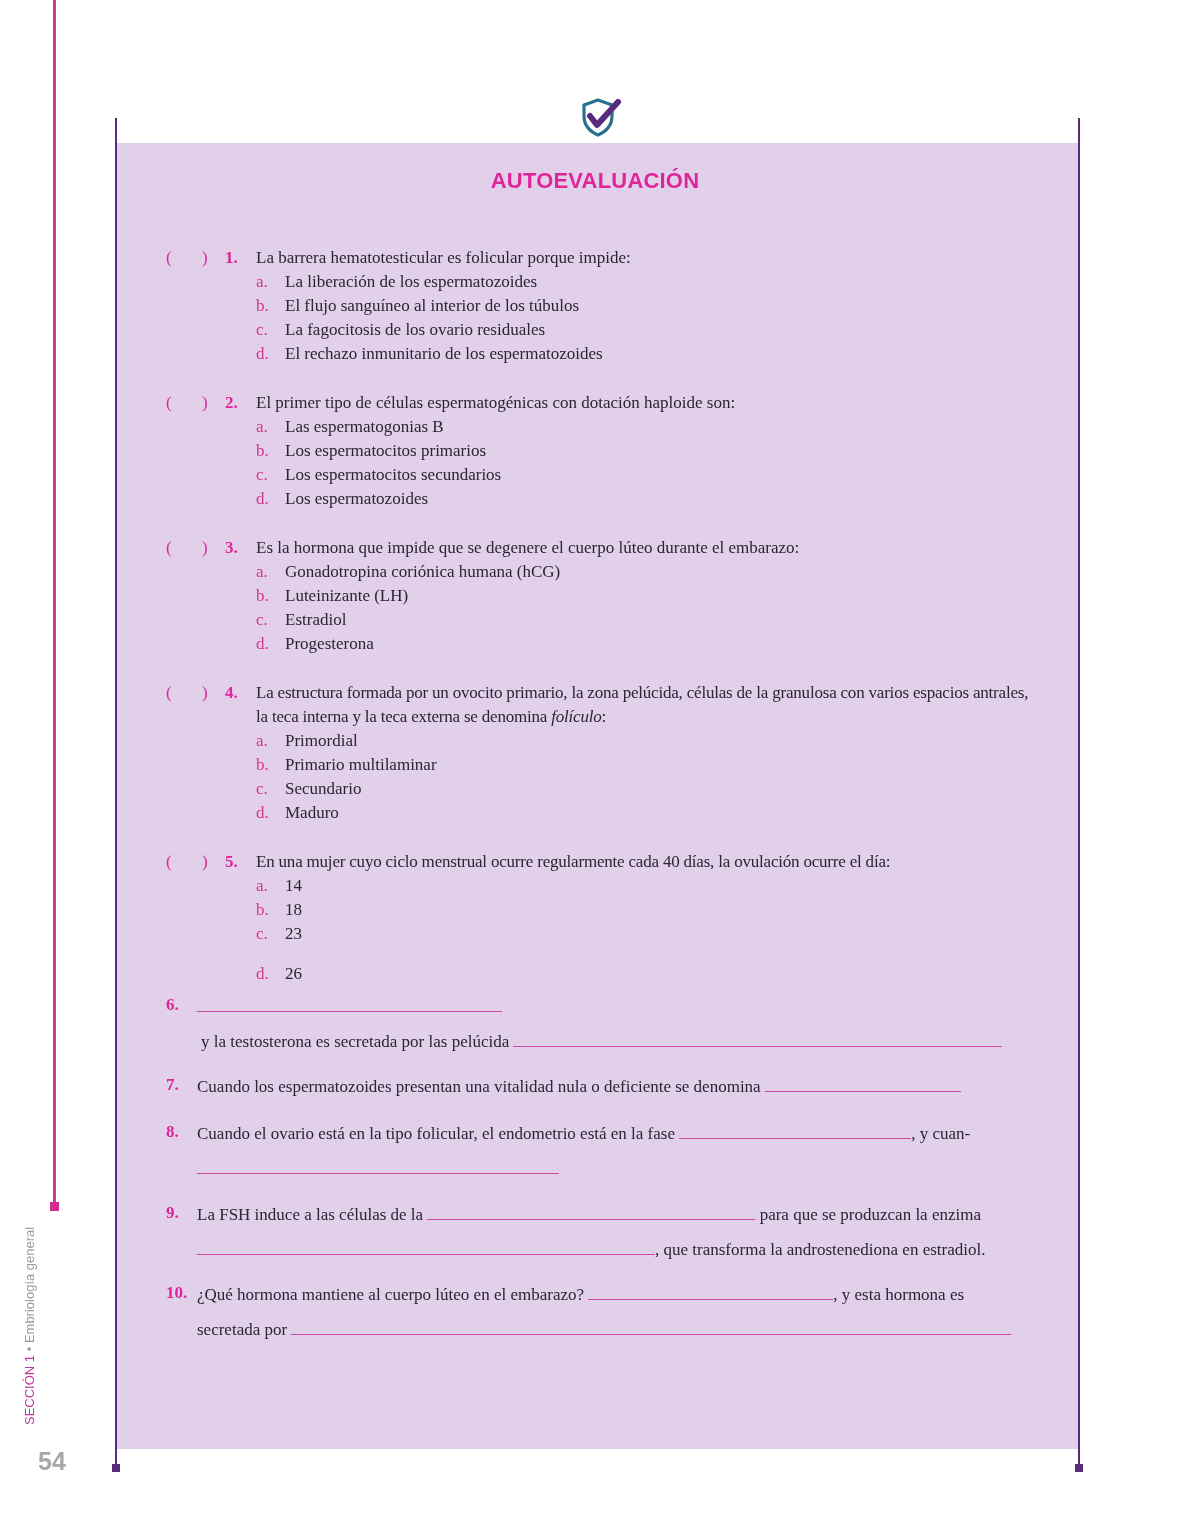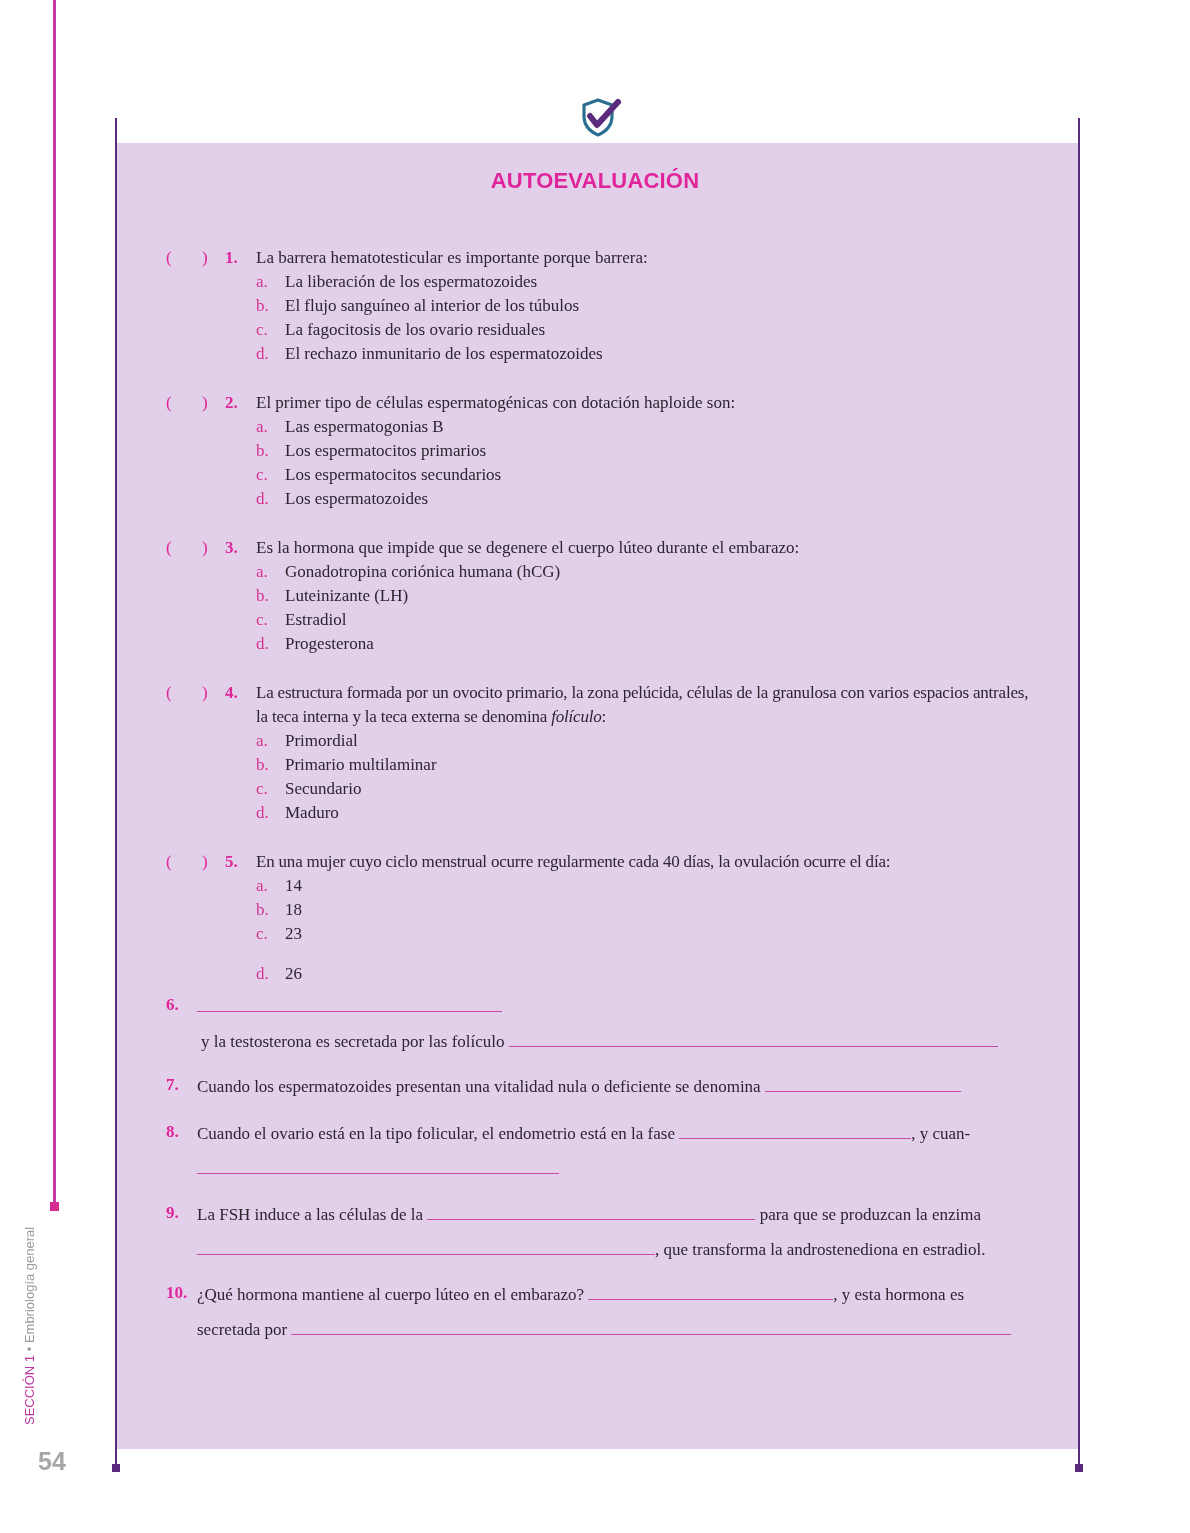--- a/index.html
+++ b/index.html
@@ -64,21 +64,21 @@
   <path d="M20 4 L34 9 L34 20 C34 30 27 36 20 39 C13 36 6 30 6 20 L6 9 Z" fill="none" stroke="#2a6f8f" stroke-width="3.2" stroke-linejoin="round"></path>
   <path d="M12 20 L19 29 L40 6" fill="none" stroke="#5a2a7c" stroke-width="6" stroke-linecap="round" stroke-linejoin="round"></path>
 </svg>
 
 <div class="title">AUTOEVALUACIÓN</div>
 
 <div class="q" style="top:246px">
   <span class="paren">(</span>
   <span class="paren r">)</span>
   <span class="num">1.</span>
-  <span class="stem">La barrera hematotesticular es importante porque barrera:</span>
+  <span class="stem">La barrera hematotesticular es folicular porque impide:</span>
   <div class="opt" style="top:24px"><span class="letter">a.</span><span>La liberación de los espermatozoides</span></div>
   <div class="opt" style="top:48px"><span class="letter">b.</span><span>El flujo sanguíneo al interior de los túbulos</span></div>
   <div class="opt" style="top:72px"><span class="letter">c.</span><span>La fagocitosis de los ovario residuales</span></div>
   <div class="opt" style="top:96px"><span class="letter">d.</span><span>El rechazo inmunitario de los espermatozoides</span></div>
 </div>
 
 <div class="q" style="top:391px">
   <span class="paren">(</span>
   <span class="paren r">)</span>
   <span class="num">2.</span>
@@ -118,21 +118,21 @@
   <span class="stem" style="letter-spacing:-0.2px">En una mujer cuyo ciclo menstrual ocurre regularmente cada 40 días, la ovulación ocurre el día:</span>
   <div class="opt" style="top:24px"><span class="letter">a.</span><span>14</span></div>
   <div class="opt" style="top:48px"><span class="letter">b.</span><span>18</span></div>
   <div class="opt" style="top:72px"><span class="letter">c.</span><span>23</span></div>
   <div class="opt" style="top:112px"><span class="letter">d.</span><span>26</span></div>
 </div>
 
 <div class="fill" style="top:995px">
   <span class="num">6.</span>
   <div class="line" style="left:197px;top:0"> <span class="blank" style="width:305px"></span></div>
-  <div class="line" style="left:201px;top:35px"><span>y la testosterona es secretada por las folículo</span> <span class="blank" style="width:489px"></span></div>
+  <div class="line" style="left:201px;top:35px"><span>y la testosterona es secretada por las pelúcida</span> <span class="blank" style="width:489px"></span></div>
 </div>
 
 <div class="fill" style="top:1075px">
   <span class="num">7.</span>
   <div class="line" style="left:197px;top:0"><span>Cuando los espermatozoides presentan una vitalidad nula o deficiente se denomina</span> <span class="blank" style="width:196px"></span></div>
 </div>
 
 <div class="fill" style="top:1122px">
   <span class="num">8.</span>
   <div class="line" style="left:197px;top:0"><span>Cuando el ovario está en la tipo folicular, el endometrio está en la fase</span> <span class="blank" style="width:232px"></span><span>, y cuan-</span></div>

